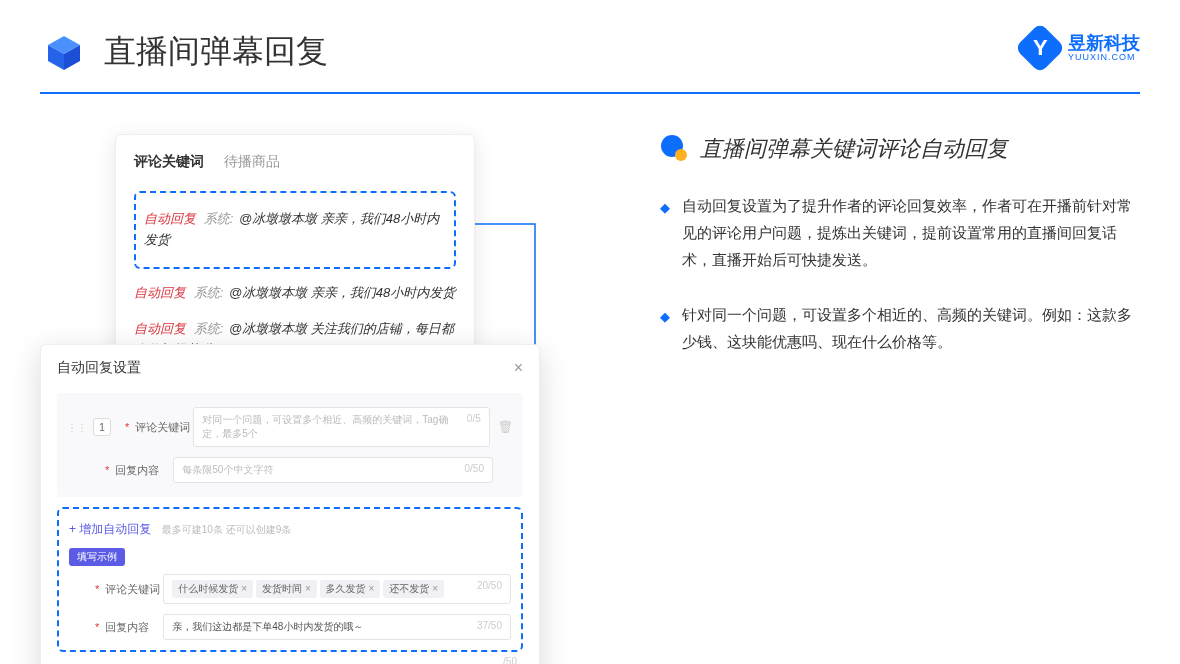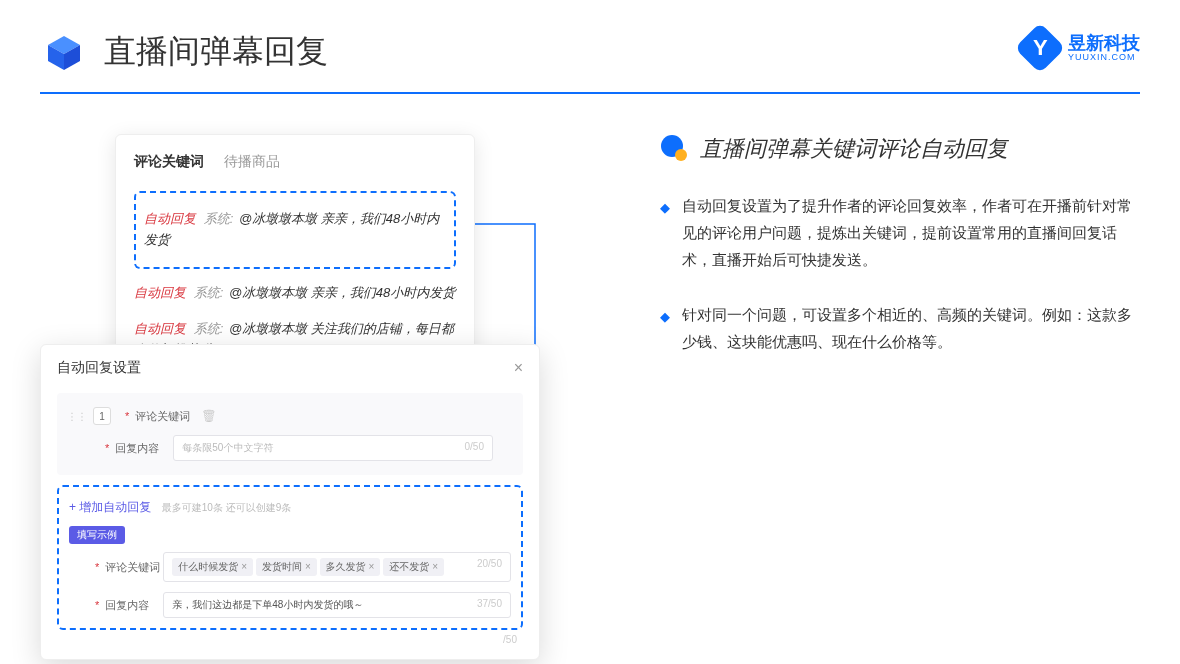--- a/index.html
+++ b/index.html
@@ -111,20 +111,24 @@
       <div class="modal-head">
         <span>自动回复设置</span>
         <span class="close-x">×</span>
       </div>
       <div class="form-area">
         <div class="form-row">
           <span class="drag-dots">⋮⋮</span>
           <span class="order-badge">1</span>
           <span class="req-star">*</span>
           <span class="field-label">评论关键词</span>
+          <div class="field-input">
+            <span>对同一个问题，可设置多个相近、高频的关键词，Tag确定，最多5个</span>
+            <span class="count">0/5</span>
+          </div>
           <span class="trash-icon">🗑</span>
         </div>
         <div class="form-row">
           <span style="width:38px"></span>
           <span class="req-star">*</span>
           <span class="field-label">回复内容</span>
           <div class="field-input">
             <span>每条限50个中文字符</span>
             <span class="count">0/50</span>
           </div>

